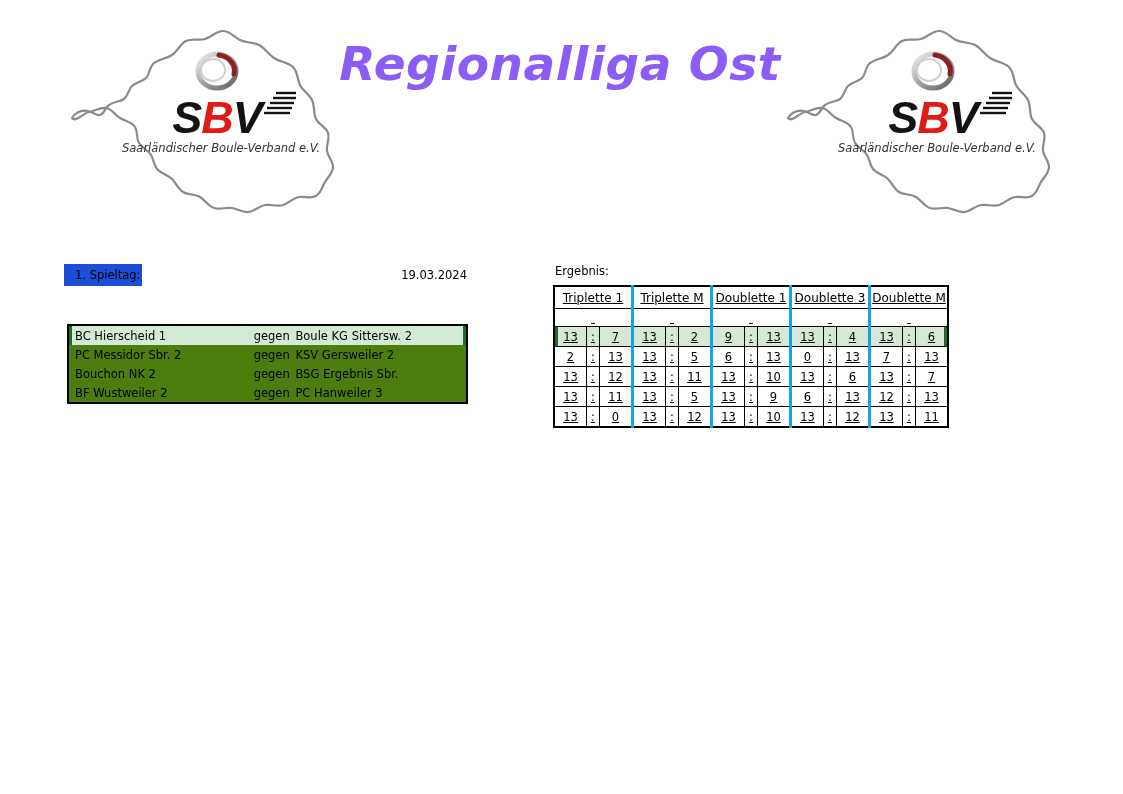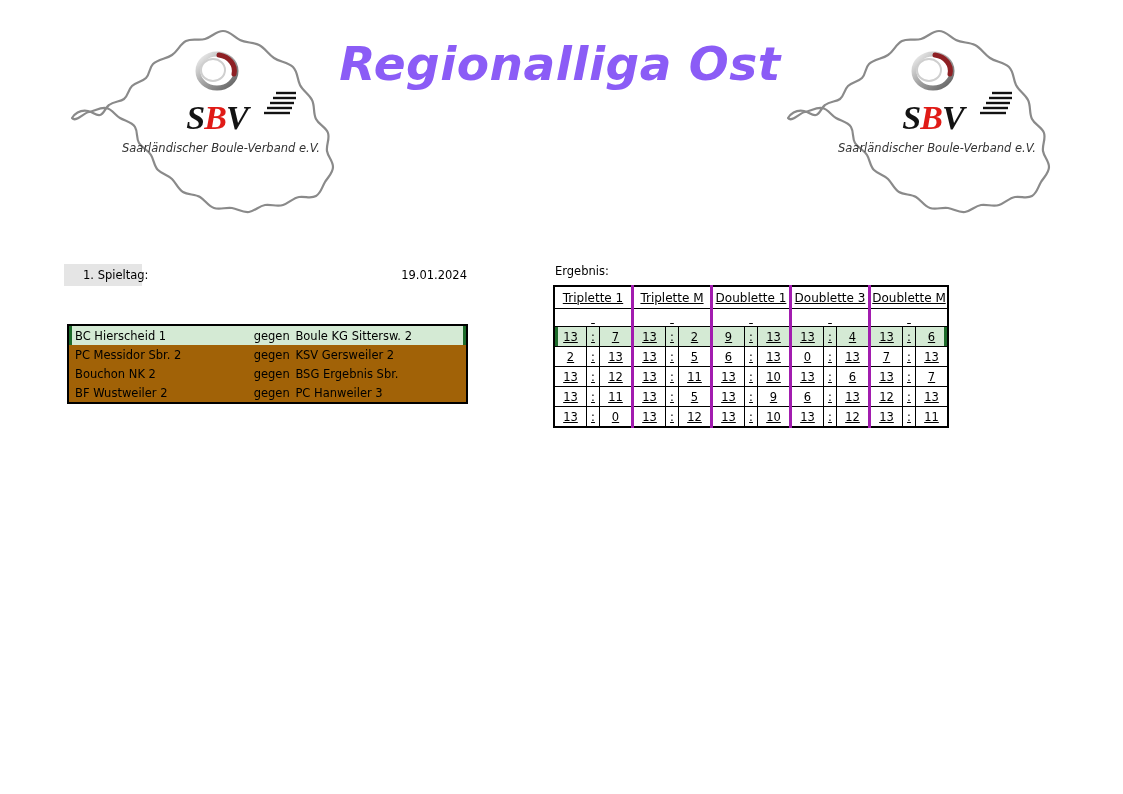--- a/index.html
+++ b/index.html
@@ -53,24 +53,24 @@
     position: relative;
     width: 46px;
     height: 42px;
     margin: 0 auto 1px auto;
   }
 
   .sbv-letters {
     position: relative;
     height: 50px;
     line-height: 50px;
-    font-family: Liberation Serif, serif;
+    font-family: Liberation Sans, sans-serif;
     font-weight: bold;
     font-style: italic;
-    font-size: 34px;
+    font-size: 45px;
     letter-spacing: -1px;
     white-space: nowrap;
   }
   .sbv-s { color: #131313; }
   .sbv-b { color: #e01b17; }
   .sbv-v { color: #131313; }
 
   .sbv-flag {
     position: absolute;
     right: 16px;
@@ -103,24 +103,24 @@
     white-space: nowrap;
   }
 
   
   #matchday-badge {
     position: absolute;
     left: 64px;
     top: 264px;
     width: 78px;
     height: 22px;
-    background: #e5e5e5;
+    background: #1d4ed8;
     font-size: 11.5px;
     line-height: 22px;
-    padding-left: 19px;
+    padding-left: 11px;
     box-sizing: border-box;
     white-space: nowrap;
   }
 
   #matchday-date {
     position: absolute;
     left: 330px;
     top: 264px;
     width: 137px;
     height: 22px;
@@ -130,21 +130,21 @@
     white-space: nowrap;
   }
 
   #matches-table {
     position: absolute;
     left: 67px;
     top: 324px;
     width: 401px;
     border: 2px solid #000000;
     border-collapse: collapse;
-    background: #a16207;
+    background: #4d7c0f;
   }
   #matches-table td {
     border: none;
     font-size: 11.5px;
     height: 19px;
     padding: 0;
     vertical-align: middle;
     white-space: nowrap;
   }
   #matches-table .col-home   { width: 176px; padding-left: 6px; }
@@ -186,21 +186,21 @@
     padding: 0;
     background: #ffffff;
     border: 1px solid #000000;
     white-space: nowrap;
   }
   #results-table td.grp-head {
     height: 21px;
     font-size: 12px;
   }
   #results-table td.grp-sep-left {
-    border-left: 3px solid #a21caf;
+    border-left: 3px solid #0ea5e9;
     text-align: center;
   }
   #results-table td.score { width: 31px; }
   #results-table td.colon { width: 12px; }
   #results-table td.blank { height: 17px; }
   #results-table tr.highlight td {
     background: #d4ead4;
   }
   #results-table tr.highlight td.row-cap-left {
     box-shadow: inset 3px 0 0 0 #1d6b2a;
@@ -313,21 +313,21 @@
           </g>
         </svg>
       </div>
 
       <div class="sbv-sub">Saarländischer Boule-Verband e.V.</div>
     </div>
   </div>
 </div>
 
 <div id="matchday-badge">1. Spieltag:</div>
-<div id="matchday-date">19.01.2024</div>
+<div id="matchday-date">19.03.2024</div>
 
 <table id="matches-table">
   <tbody>
       <tr class="highlight">
         <td class="col-home col-home">BC Hierscheid 1</td>
         <td class="col-vs">gegen</td>
         <td class="col-away">Boule KG Sittersw. 2</td>
       </tr>
       <tr>
         <td class="col-home">PC Messidor Sbr. 2</td>

